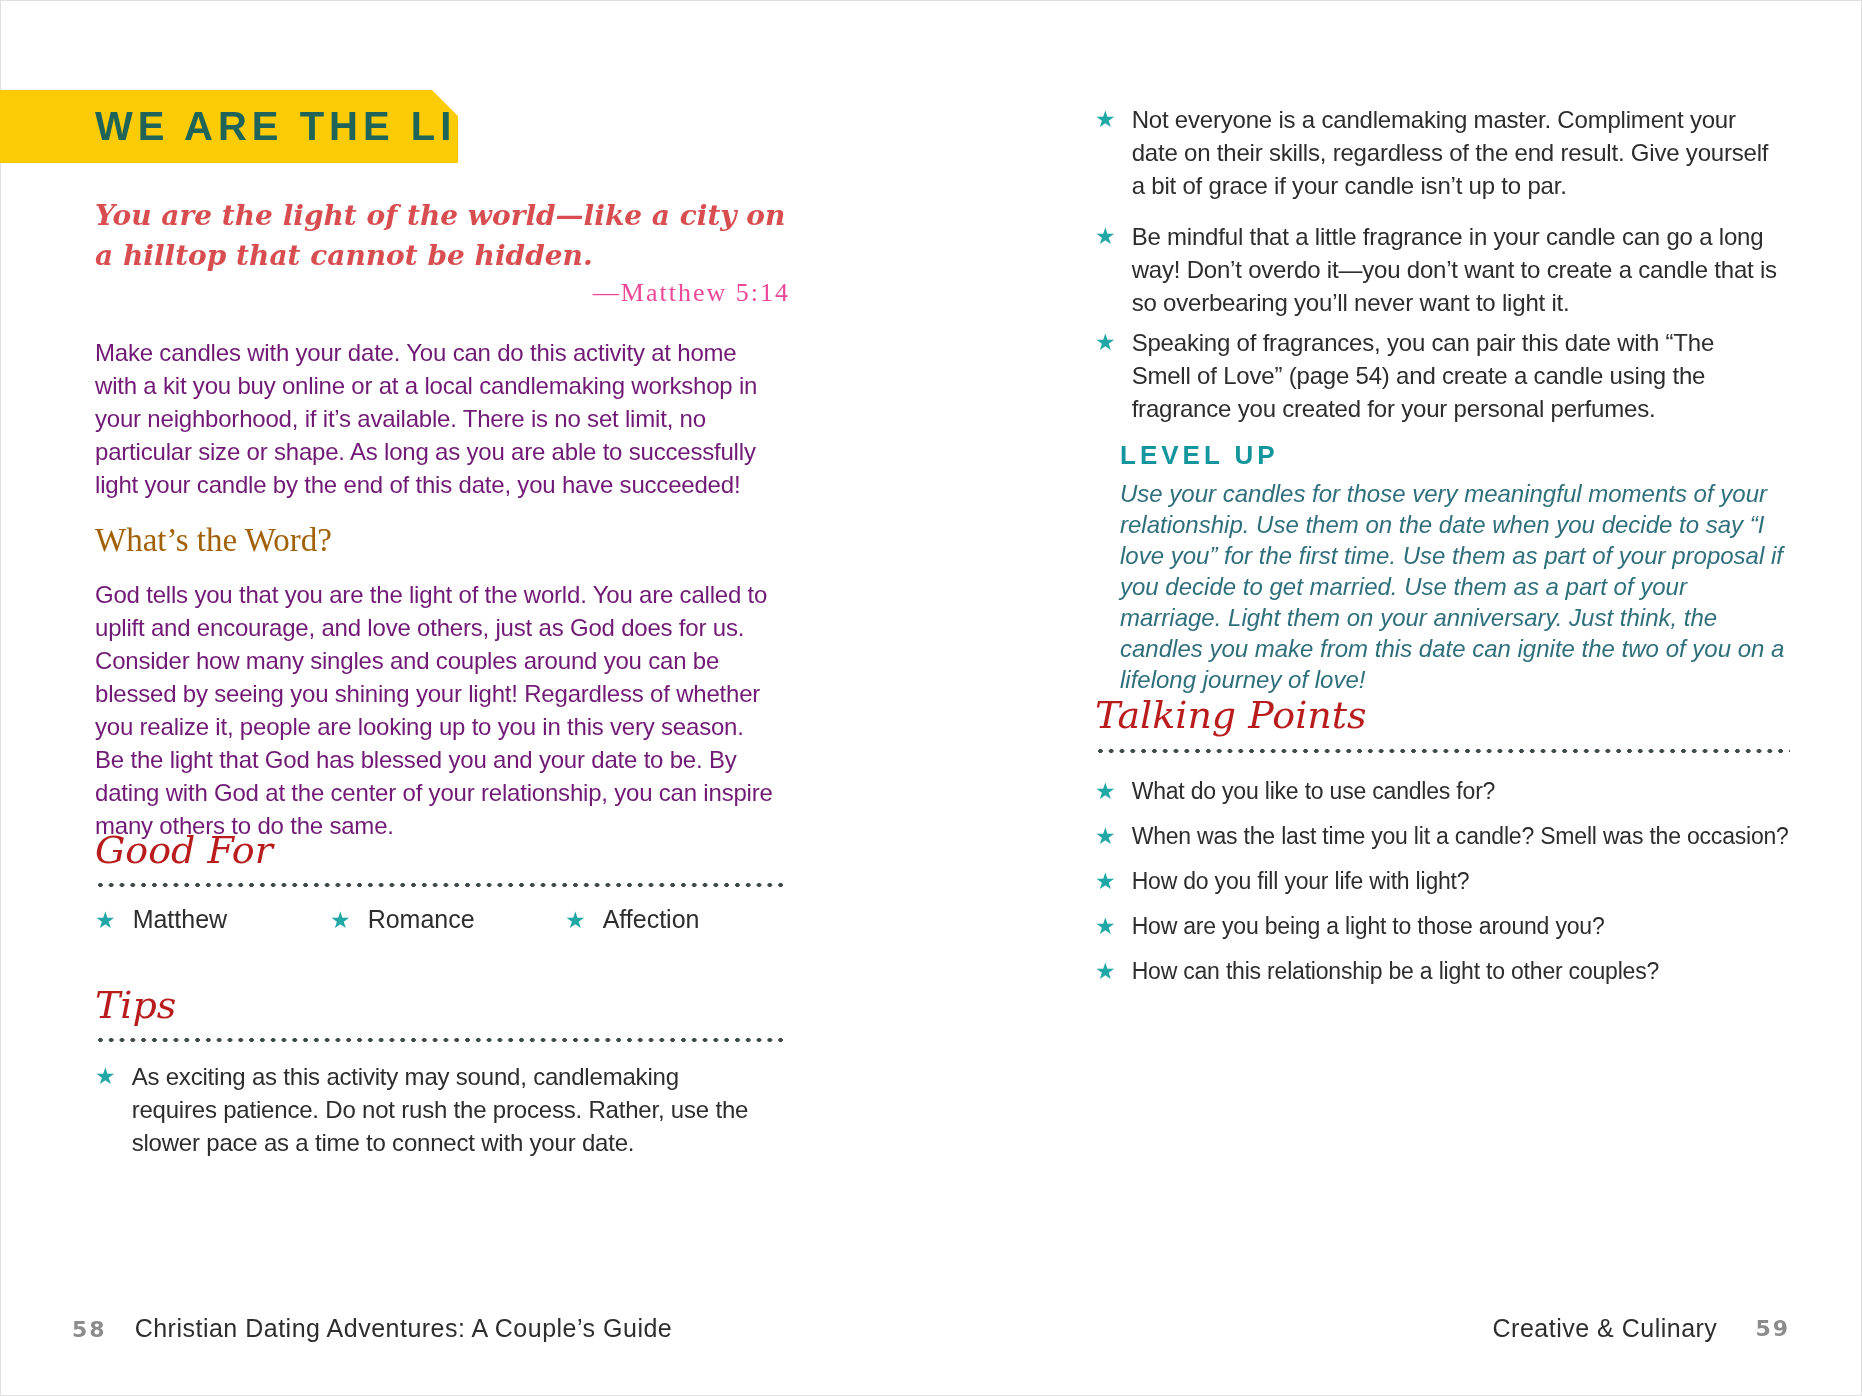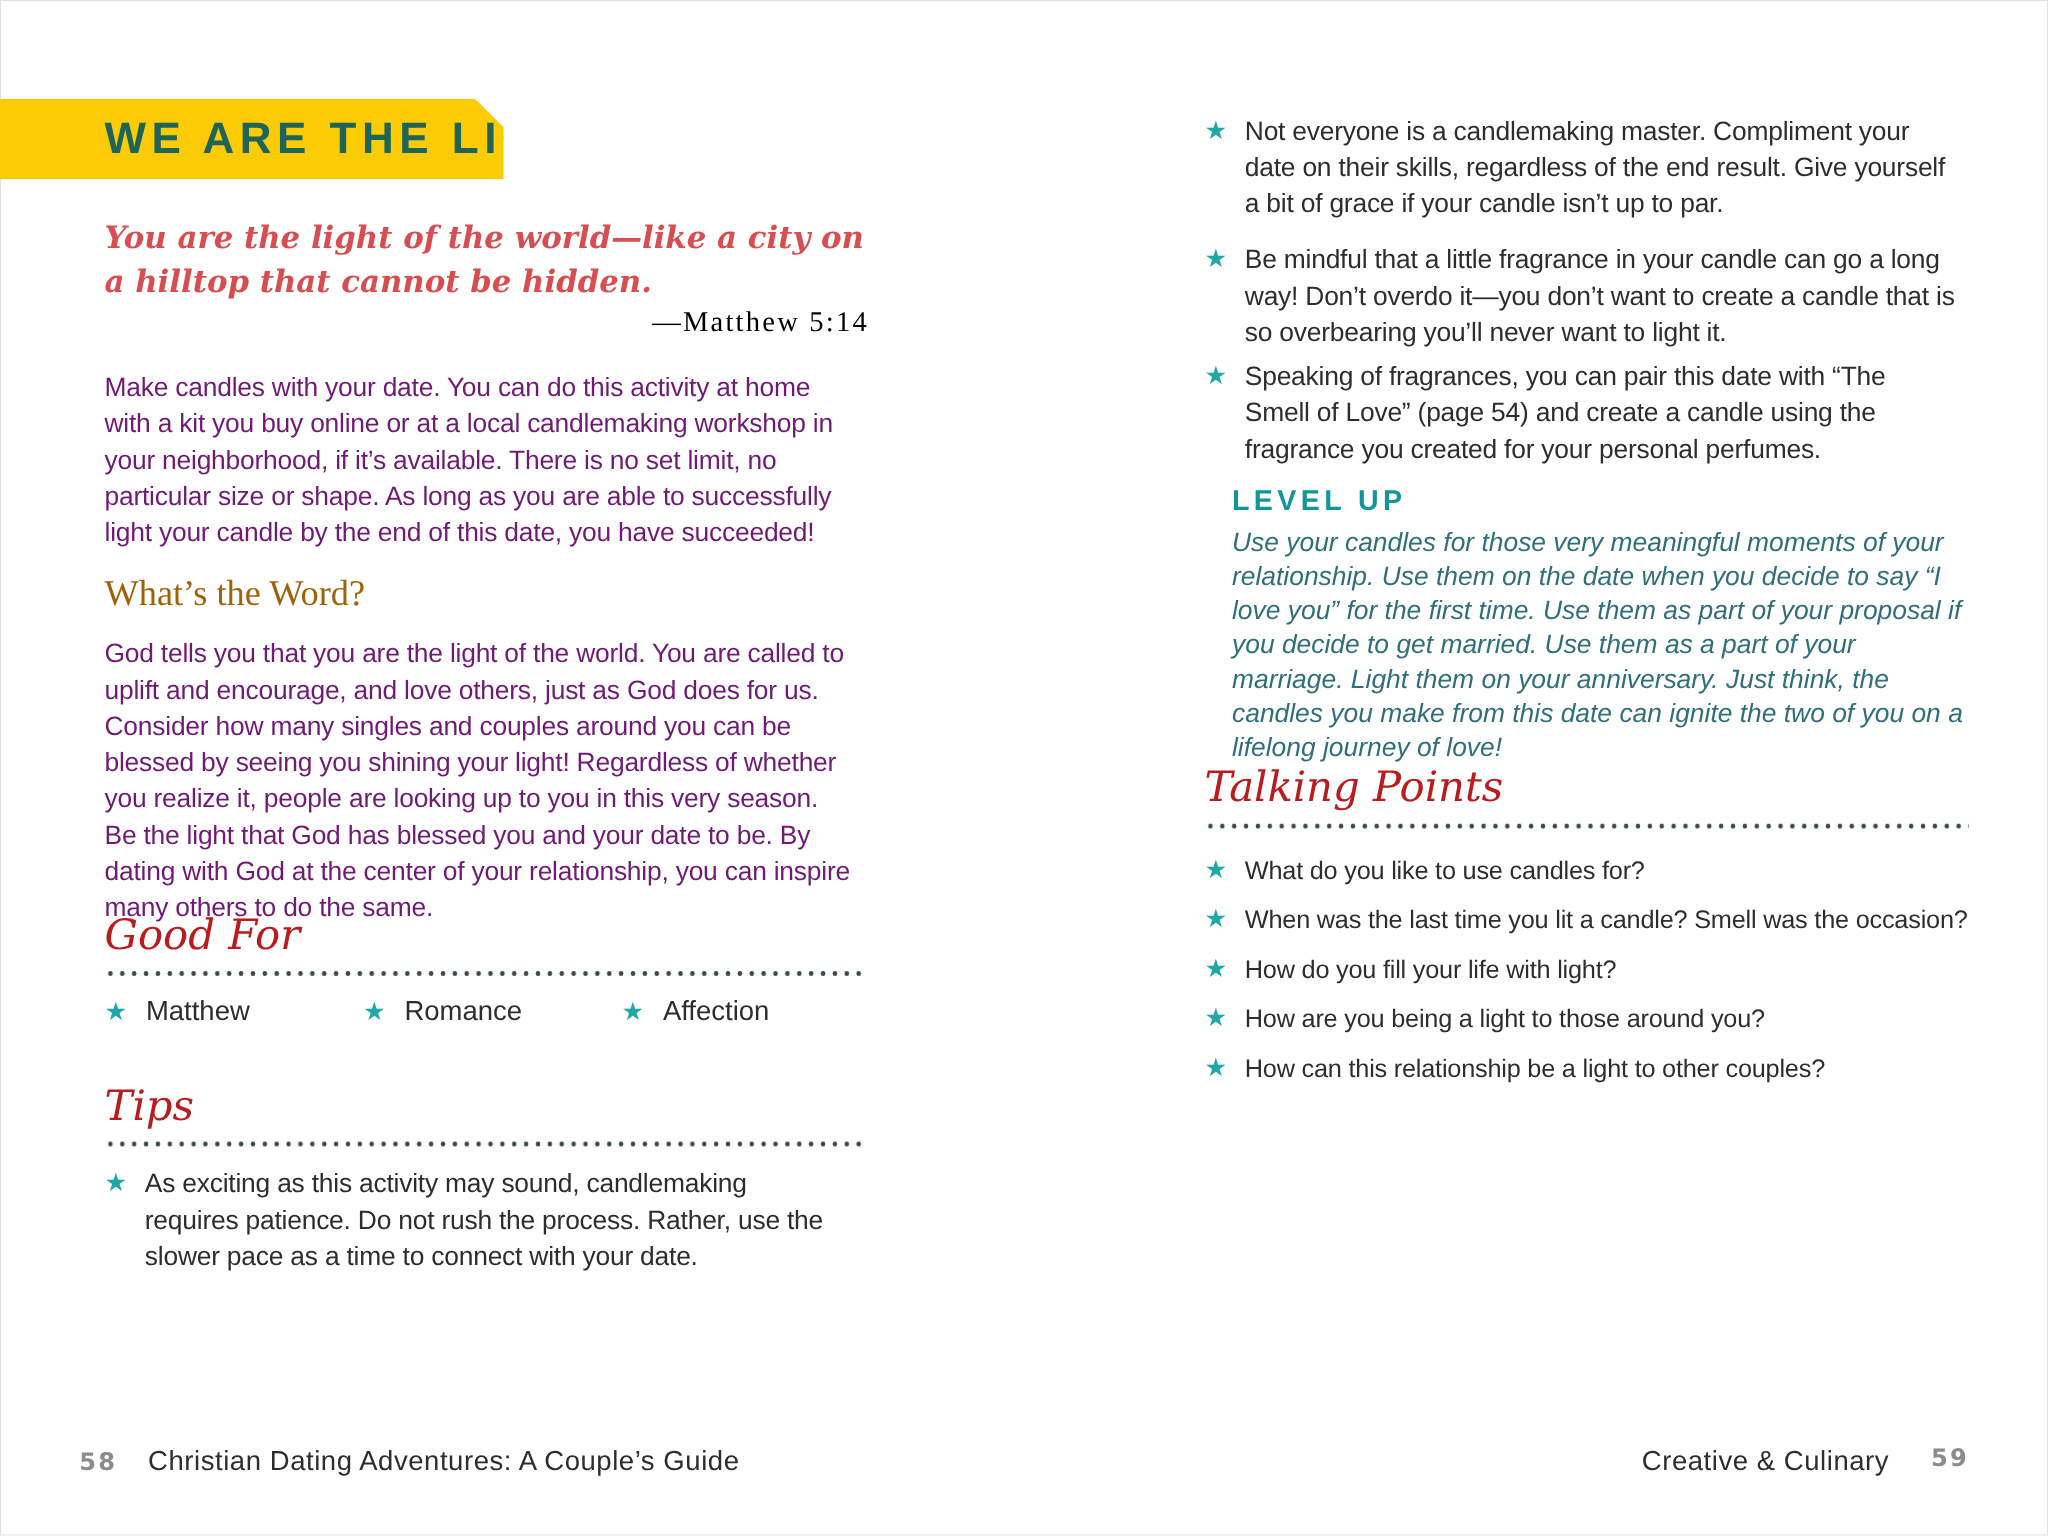--- a/index.html
+++ b/index.html
@@ -27,21 +27,21 @@
   }
   .quote{
     left:95px;top:196px;width:700px;
     font-family:"DejaVu Serif", serif;
     font-style:italic;font-weight:700;
     font-size:28px;line-height:40px;color:#D84E50;
   }
   .attribution{
     left:95px;top:278px;width:695px;text-align:right;
     font-family:"Liberation Serif", serif;
-    font-size:26px;letter-spacing:2px;color:#000000;
+    font-size:26px;letter-spacing:2px;color:#ec4899;
   }
   .body-text{font-size:24px;line-height:33px;color:#701a75;letter-spacing:-0.2px;margin:0;}
   .intro{left:95px;top:336px;width:672px;}
   .red-heading{
     left:95px;top:522px;margin:0;
     font-family:"Liberation Serif", serif;
     font-size:33px;font-weight:500;color:#a16207;
   }
   .word-body{left:95px;top:578px;width:678px;}
 
@@ -70,21 +70,21 @@
     font-family:"DejaVu Sans", sans-serif;
     font-size:23px;line-height:33px;
     flex:0 0 auto;
   }
   .bullet{display:flex;gap:16px;align-items:flex-start;}
   .bullet .txt{font-size:24px;line-height:33px;letter-spacing:-0.2px;}
 
   .tips-item{left:95px;top:1060px;width:660px;}
 
   .footer-left{left:72px;top:1314px;display:flex;gap:28px;align-items:baseline;}
-  .footer-right{right:72px;top:1314px;display:flex;gap:38px;align-items:flex-start;}
+  .footer-right{right:72px;top:1314px;display:flex;gap:38px;align-items:center;}
   .page-num{
     font-family:"DejaVu Sans", sans-serif;
     font-weight:700;font-size:22px;letter-spacing:2px;color:#8C8C8C;
   }
   .footer-title{
     font-family:Liberation Sans, sans-serif;
     font-size:25px;color:#2d2d2d;letter-spacing:0.5px;
   }
 
   

